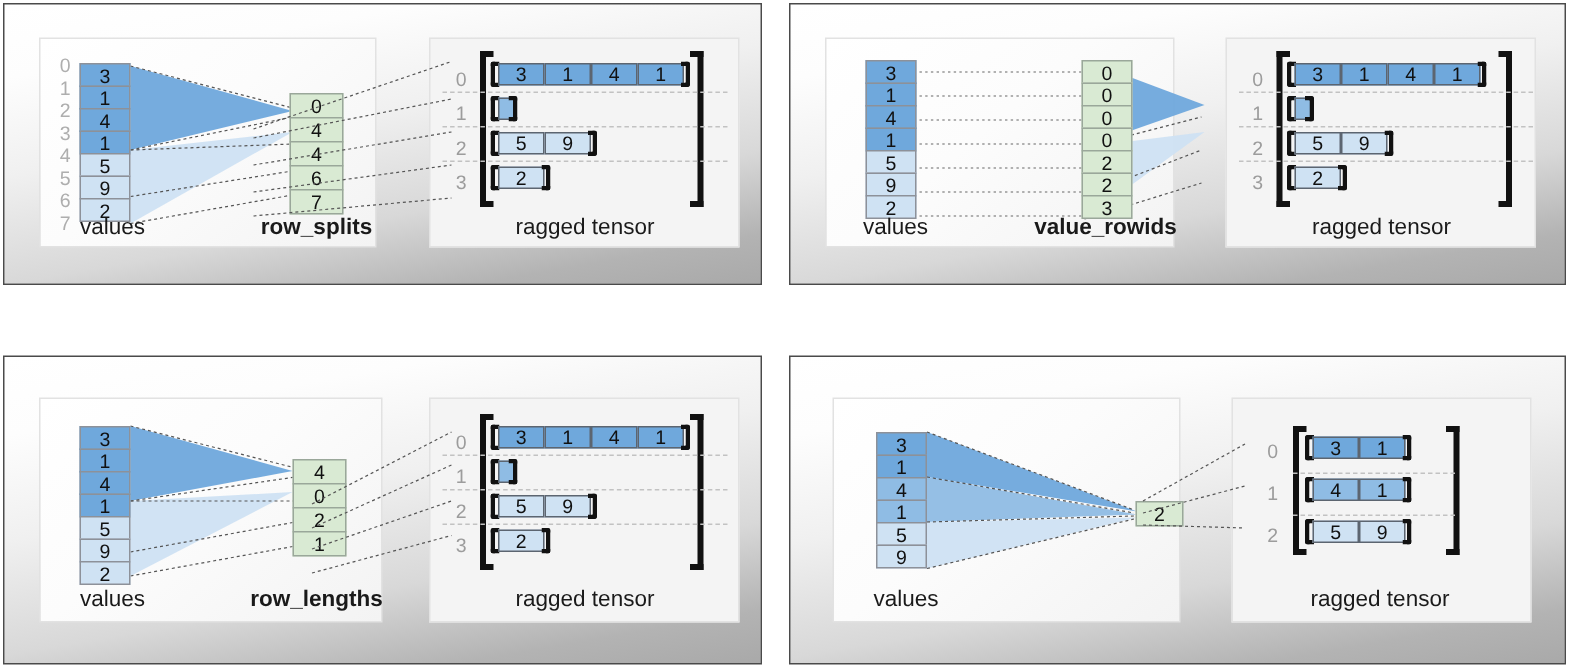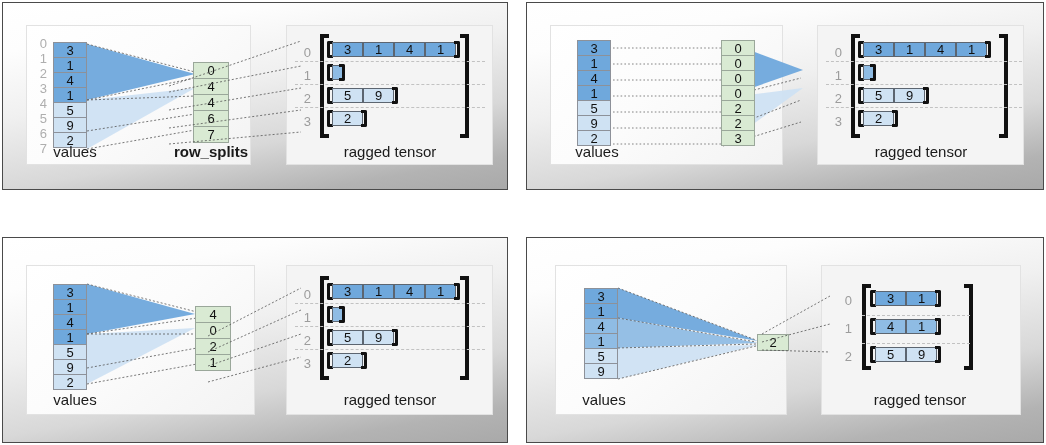--- a/index.html
+++ b/index.html
@@ -222,20 +222,21 @@
         <div class="cell green" style="width:34px;height:16px;">0</div>
         <div class="cell green" style="width:34px;height:16px;margin-top:-1px;">0</div>
         <div class="cell green" style="width:34px;height:16px;margin-top:-1px;">0</div>
         <div class="cell green" style="width:34px;height:16px;margin-top:-1px;">0</div>
         <div class="cell green" style="width:34px;height:16px;margin-top:-1px;">2</div>
         <div class="cell green" style="width:34px;height:16px;margin-top:-1px;">2</div>
         <div class="cell green" style="width:34px;height:16px;margin-top:-1px;">3</div>
       </div>
 
       <div class="caption" style="left:6px;top:118px;width:80px;">values</div>
+      <div class="caption bold" style="left:128px;top:118px;width:116px;">value_rowids</div>
     </div>
 
     <div class="card" style="left:290px;top:22px;width:207px;height:140px;">
       <div class="rowidx" style="left:12px;top:20px;">0</div>
       <div class="rowidx" style="left:12px;top:43px;">1</div>
       <div class="rowidx" style="left:12px;top:66px;">2</div>
       <div class="rowidx" style="left:12px;top:89px;">3</div>
 
       <div class="rt-outer-l" style="left:33px;top:8px;height:104px;"></div>
       <div class="rt-outer-r" style="left:181px;top:8px;height:104px;"></div>
@@ -291,20 +292,21 @@
       </div>
 
       <div class="col" style="left:168px;top:40px;">
         <div class="cell green" style="width:36px;height:17px;">4</div>
         <div class="cell green" style="width:36px;height:17px;margin-top:-1px;">0</div>
         <div class="cell green" style="width:36px;height:17px;margin-top:-1px;">2</div>
         <div class="cell green" style="width:36px;height:17px;margin-top:-1px;">1</div>
       </div>
 
       <div class="caption" style="left:8px;top:126px;width:80px;">values</div>
+      <div class="caption bold" style="left:128px;top:126px;width:112px;">row_lengths</div>
     </div>
 
     <div class="card" style="left:283px;top:27px;width:207px;height:150px;">
       <svg class="overlay" width="207" height="150">
         <line x1="-79" y1="70" x2="14" y2="22" stroke="#555" stroke-width="0.8" stroke-dasharray="2,2"></line>
         <line x1="-79" y1="86" x2="14" y2="44" stroke="#555" stroke-width="0.8" stroke-dasharray="2,2"></line>
         <line x1="-79" y1="100" x2="14" y2="68" stroke="#555" stroke-width="0.8" stroke-dasharray="2,2"></line>
         <line x1="-79" y1="116" x2="14" y2="91" stroke="#555" stroke-width="0.8" stroke-dasharray="2,2"></line>
       </svg>
 

